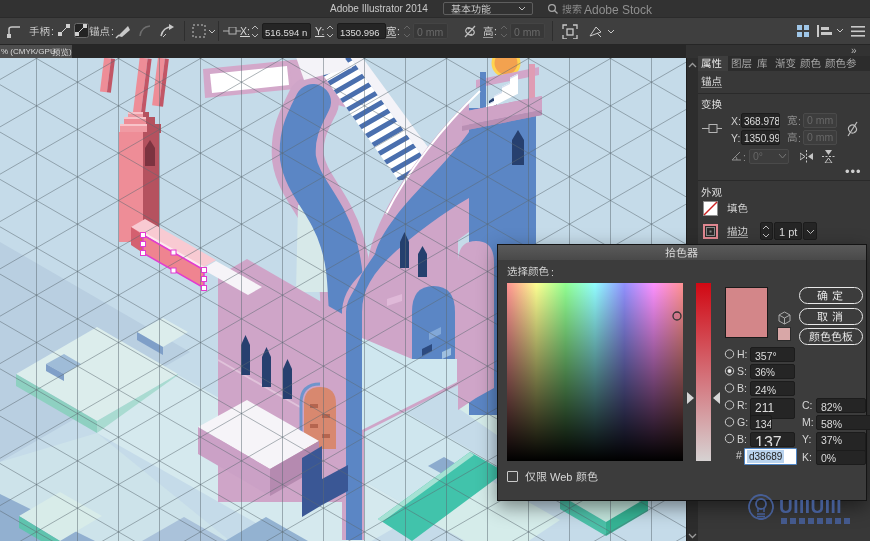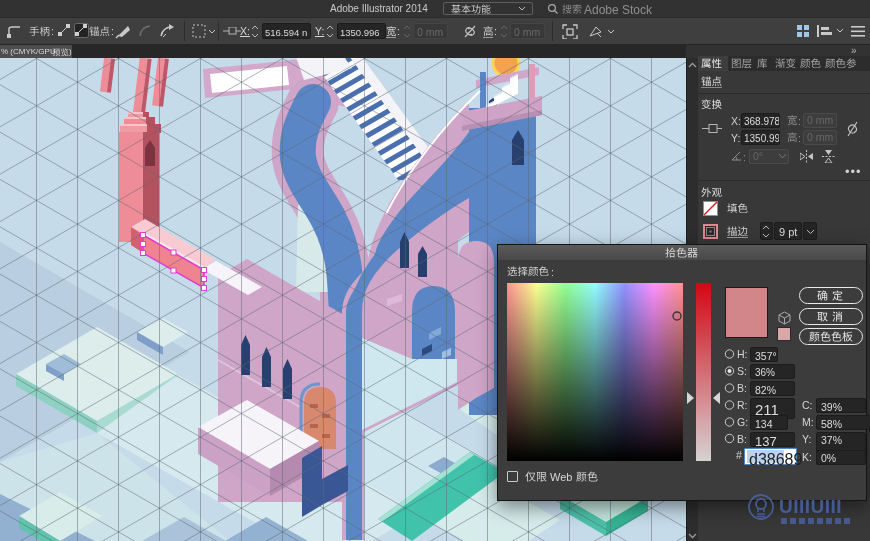--- a/index.html
+++ b/index.html
@@ -430,21 +430,21 @@
     </svg>
 <svg style="position:absolute;left:727px;top:226px;overflow:visible;border-bottom:1px solid #999" width="21" height="12" fill="#d8d8d8">
       <use href="#g63cf" transform="translate(0.0,9.2) scale(0.0105,-0.0105)"></use>
       <use href="#g8fb9" transform="translate(10.5,9.2) scale(0.0105,-0.0105)"></use>
     </svg>
 <div class="fld" style="left:760px;top:222px;width:13px;height:18px"></div>
 <svg class="abs" style="left:762px;top:225px" width="9" height="13">
       <path d="M1,4 L4,1 L7,4" fill="none" stroke="#bbb"></path>
       <path d="M1,9 L4,12 L7,9" fill="none" stroke="#bbb"></path>
     </svg>
-<div class="fld" style="left:774px;top:222px;width:28px;height:18px;font-size:11px;padding:2.5px 0 0 4px">9 pt</div>
+<div class="fld" style="left:774px;top:222px;width:28px;height:18px;font-size:11px;padding:2.5px 0 0 4px">1 pt</div>
 <div class="fld" style="left:803px;top:222px;width:14px;height:18px"></div>
 <svg class="abs" style="left:806px;top:229px" width="9" height="7">
       <path d="M1,1 L4.5,4.5 L8,1" fill="none" stroke="#bbb"></path>
     </svg>
 <div class="abs" style="left:703px;top:247px;width:15px;height:10px;background:#fff;border:1px solid #909090"></div>
 <div class="abs" style="left:497px;top:244px;width:370px;height:257px;background:#3c3c3c;border:1px solid #141414;box-shadow:0 6px 18px rgba(0,0,0,0.45)"></div>
 <div class="abs" style="left:498px;top:245px;width:368px;height:15px;background:linear-gradient(#5a5a5a,#494949)"></div>
 <svg style="position:absolute;left:665px;top:246.5px;overflow:visible;" width="33" height="12" fill="#dcdcdc">
       <use href="#g62fe" transform="translate(0.0,9.7) scale(0.0110,-0.0110)"></use>
       <use href="#g8272" transform="translate(11.0,9.7) scale(0.0110,-0.0110)"></use>
@@ -488,59 +488,59 @@
 <svg style="position:absolute;left:809px;top:331px;overflow:visible;" width="44" height="12" fill="#f0f0f0">
       <use href="#g989c" transform="translate(0.0,9.7) scale(0.0110,-0.0110)"></use>
       <use href="#g8272" transform="translate(11.0,9.7) scale(0.0110,-0.0110)"></use>
       <use href="#g8272" transform="translate(22.0,9.7) scale(0.0110,-0.0110)"></use>
       <use href="#g677f" transform="translate(33.0,9.7) scale(0.0110,-0.0110)"></use>
     </svg>
 <svg class="abs" style="left:0;top:0;pointer-events:none" width="870" height="541">
       <circle cx="729.5" cy="354" r="4.2" fill="none" stroke="#c9c9c9"></circle>
     </svg>
 <div class="abs" style="left:737px;top:348px;font-size:10.5px;color:#d5d5d5">H:</div>
-<div class="fld" style="left:750px;top:347px;width:28px;height:15px;font-size:10.5px;padding:1.5px 0 0 4px">357°</div>
+<div class="fld" style="left:750px;top:347px;width:45px;height:15px;font-size:10.5px;padding:1.5px 0 0 4px">357°</div>
 <svg class="abs" style="left:0;top:0;pointer-events:none" width="870" height="541">
       <circle cx="729.5" cy="371" r="4.2" fill="none" stroke="#c9c9c9"></circle>
       <circle cx="729.5" cy="371" r="2" fill="#e8e8e8"></circle>
     </svg>
 <div class="abs" style="left:737px;top:365px;font-size:10.5px;color:#d5d5d5">S:</div>
 <div class="fld" style="left:750px;top:364px;width:45px;height:15px;font-size:10px;padding:1.5px 0 0 4px">36%</div>
 <svg class="abs" style="left:0;top:0;pointer-events:none" width="870" height="541">
       <circle cx="729.5" cy="388" r="4.2" fill="none" stroke="#c9c9c9"></circle>
     </svg>
 <div class="abs" style="left:737px;top:382px;font-size:10.5px;color:#d5d5d5">B:</div>
-<div class="fld" style="left:750px;top:381px;width:45px;height:15px;font-size:10.5px;padding:1.5px 0 0 4px">82%</div>
+<div class="fld" style="left:750px;top:381px;width:45px;height:15px;font-size:10.5px;padding:1.5px 0 0 4px">24%</div>
 <svg class="abs" style="left:0;top:0;pointer-events:none" width="870" height="541">
       <circle cx="729.5" cy="405" r="4.2" fill="none" stroke="#c9c9c9"></circle>
     </svg>
 <div class="abs" style="left:737px;top:399px;font-size:10.5px;color:#d5d5d5">R:</div>
-<div class="fld" style="left:750px;top:398px;width:45px;height:21px;font-size:15px;padding:1.5px 0 0 4px">211</div>
+<div class="fld" style="left:750px;top:398px;width:45px;height:21px;font-size:12px;padding:1.5px 0 0 4px">211</div>
 <svg class="abs" style="left:0;top:0;pointer-events:none" width="870" height="541">
       <circle cx="729.5" cy="422" r="4.2" fill="none" stroke="#c9c9c9"></circle>
     </svg>
 <div class="abs" style="left:737px;top:416px;font-size:10.5px;color:#d5d5d5">G:</div>
-<div class="fld" style="left:750px;top:415px;width:38px;height:15px;font-size:10.5px;padding:1.5px 0 0 4px">134</div>
+<div class="fld" style="left:750px;top:415px;width:22px;height:15px;font-size:10.5px;padding:1.5px 0 0 4px">134</div>
 <svg class="abs" style="left:0;top:0;pointer-events:none" width="870" height="541">
       <circle cx="729.5" cy="438.5" r="4.2" fill="none" stroke="#c9c9c9"></circle>
     </svg>
 <div class="abs" style="left:737px;top:432.5px;font-size:10.5px;color:#d5d5d5">B:</div>
-<div class="fld" style="left:750px;top:431.5px;width:45px;height:15px;font-size:13px;padding:1.5px 0 0 4px">137</div>
+<div class="fld" style="left:750px;top:431.5px;width:45px;height:15px;font-size:16px;padding:1.5px 0 0 4px">137</div>
 <div class="abs" style="left:802px;top:399px;font-size:10.5px;color:#d5d5d5">C:</div>
-<div class="fld" style="left:816px;top:398px;width:50px;height:15px;font-size:10.5px;padding:1.5px 0 0 4px">39%</div>
+<div class="fld" style="left:816px;top:398px;width:50px;height:15px;font-size:10.5px;padding:1.5px 0 0 4px">82%</div>
 <div class="abs" style="left:802px;top:416px;font-size:10.5px;color:#d5d5d5">M:</div>
 <div class="fld" style="left:816px;top:415px;width:70px;height:15px;font-size:10.5px;padding:1.5px 0 0 4px">58%</div>
 <div class="abs" style="left:802px;top:432.5px;font-size:10.5px;color:#d5d5d5">Y:</div>
 <div class="fld" style="left:816px;top:431.5px;width:50px;height:28px;font-size:10.5px;padding:1.5px 0 0 4px">37%</div>
 <div class="abs" style="left:802px;top:450.5px;font-size:10.5px;color:#d5d5d5">K:</div>
 <div class="fld" style="left:816px;top:449.5px;width:50px;height:15px;font-size:10.5px;padding:1.5px 0 0 4px">0%</div>
 <div class="abs" style="left:736px;top:448.5px;font-size:10.5px;color:#d5d5d5">#</div>
 <div class="abs" style="left:744px;top:448px;width:53px;height:17px;background:#fff;border:1.5px solid #4f86c6;border-radius:1px"></div>
 <div class="abs" style="left:747px;top:450px;width:37px;height:13px;background:#b9d3ee"></div>
-<div class="abs" style="left:749px;top:450.5px;font-size:16px;color:#222">d38689</div>
+<div class="abs" style="left:749px;top:450.5px;font-size:10px;color:#222">d38689</div>
 <div class="abs" style="left:507px;top:471px;width:11px;height:11px;border:1.5px solid #c9c9c9;border-radius:1px"></div>
 <svg style="position:absolute;left:525px;top:471px;overflow:visible;" width="22" height="12" fill="#d8d8d8">
       <use href="#g4ec5" transform="translate(0.0,9.7) scale(0.0110,-0.0110)"></use>
       <use href="#g9650" transform="translate(11.0,9.7) scale(0.0110,-0.0110)"></use>
     </svg>
 <div class="abs" style="left:550px;top:471px;font-size:11px;color:#d8d8d8">Web</div>
 <svg style="position:absolute;left:576px;top:471px;overflow:visible;" width="22" height="12" fill="#d8d8d8">
       <use href="#g989c" transform="translate(0.0,9.7) scale(0.0110,-0.0110)"></use>
       <use href="#g8272" transform="translate(11.0,9.7) scale(0.0110,-0.0110)"></use>
     </svg>

